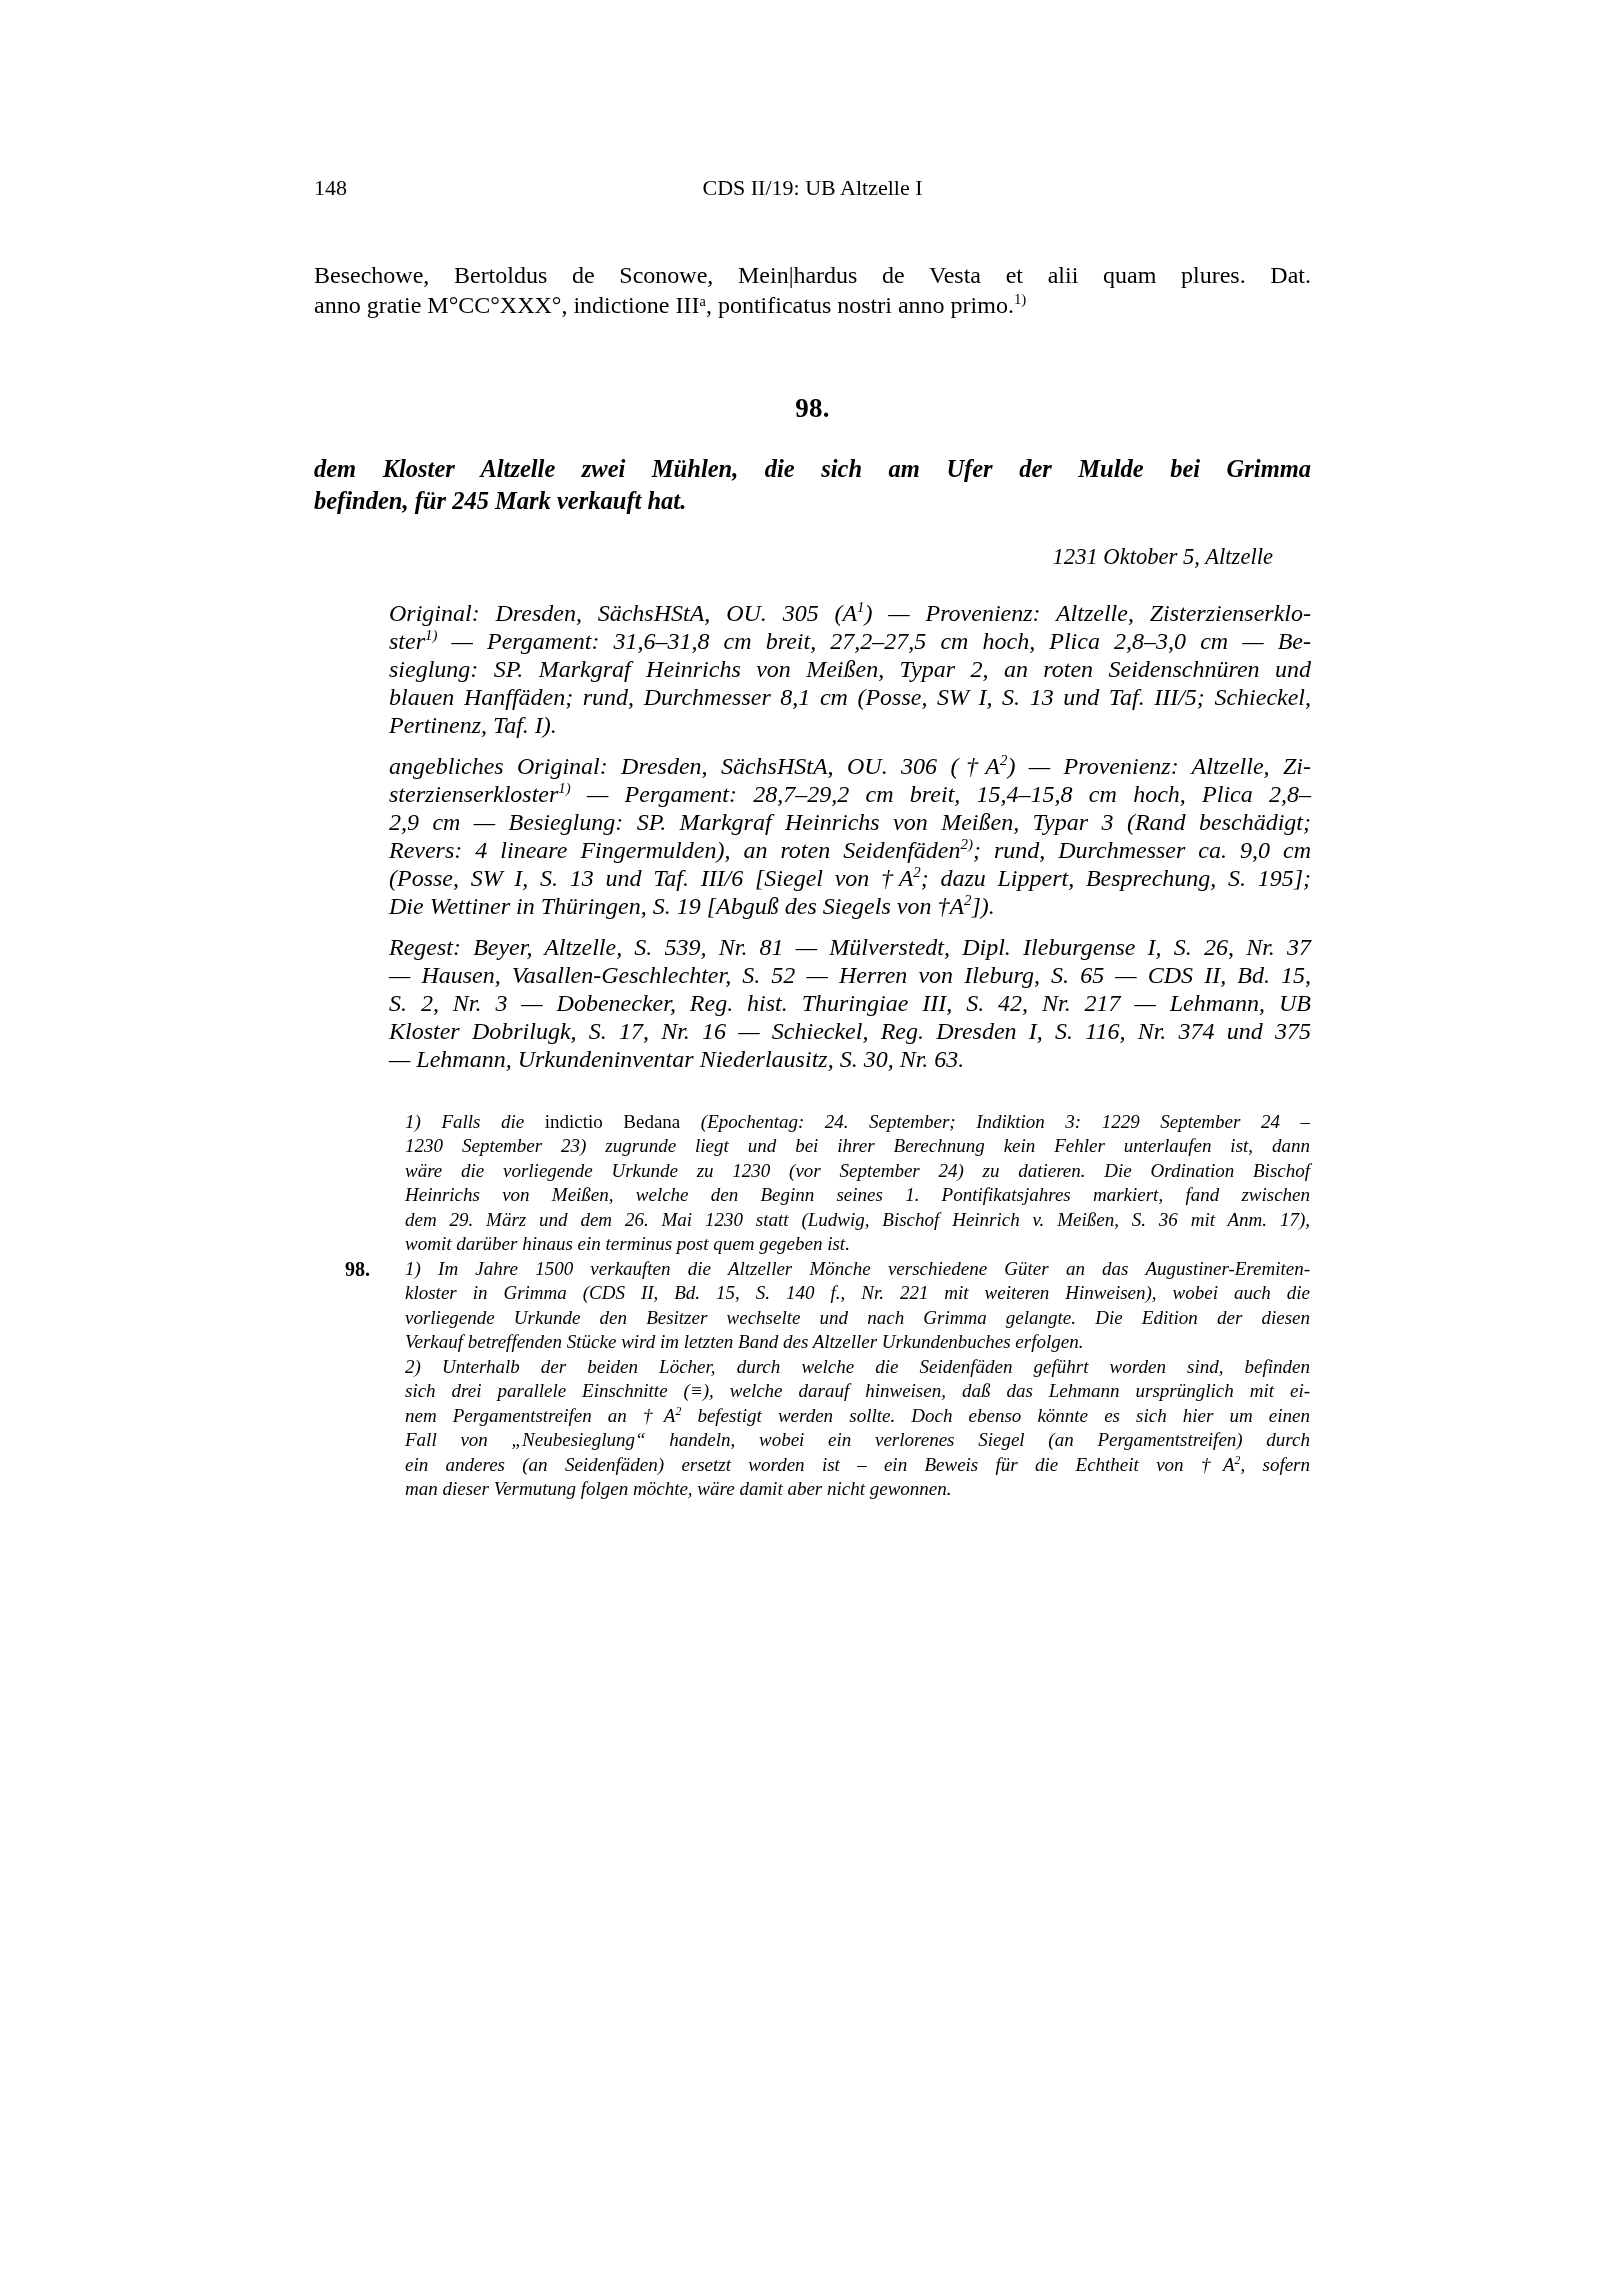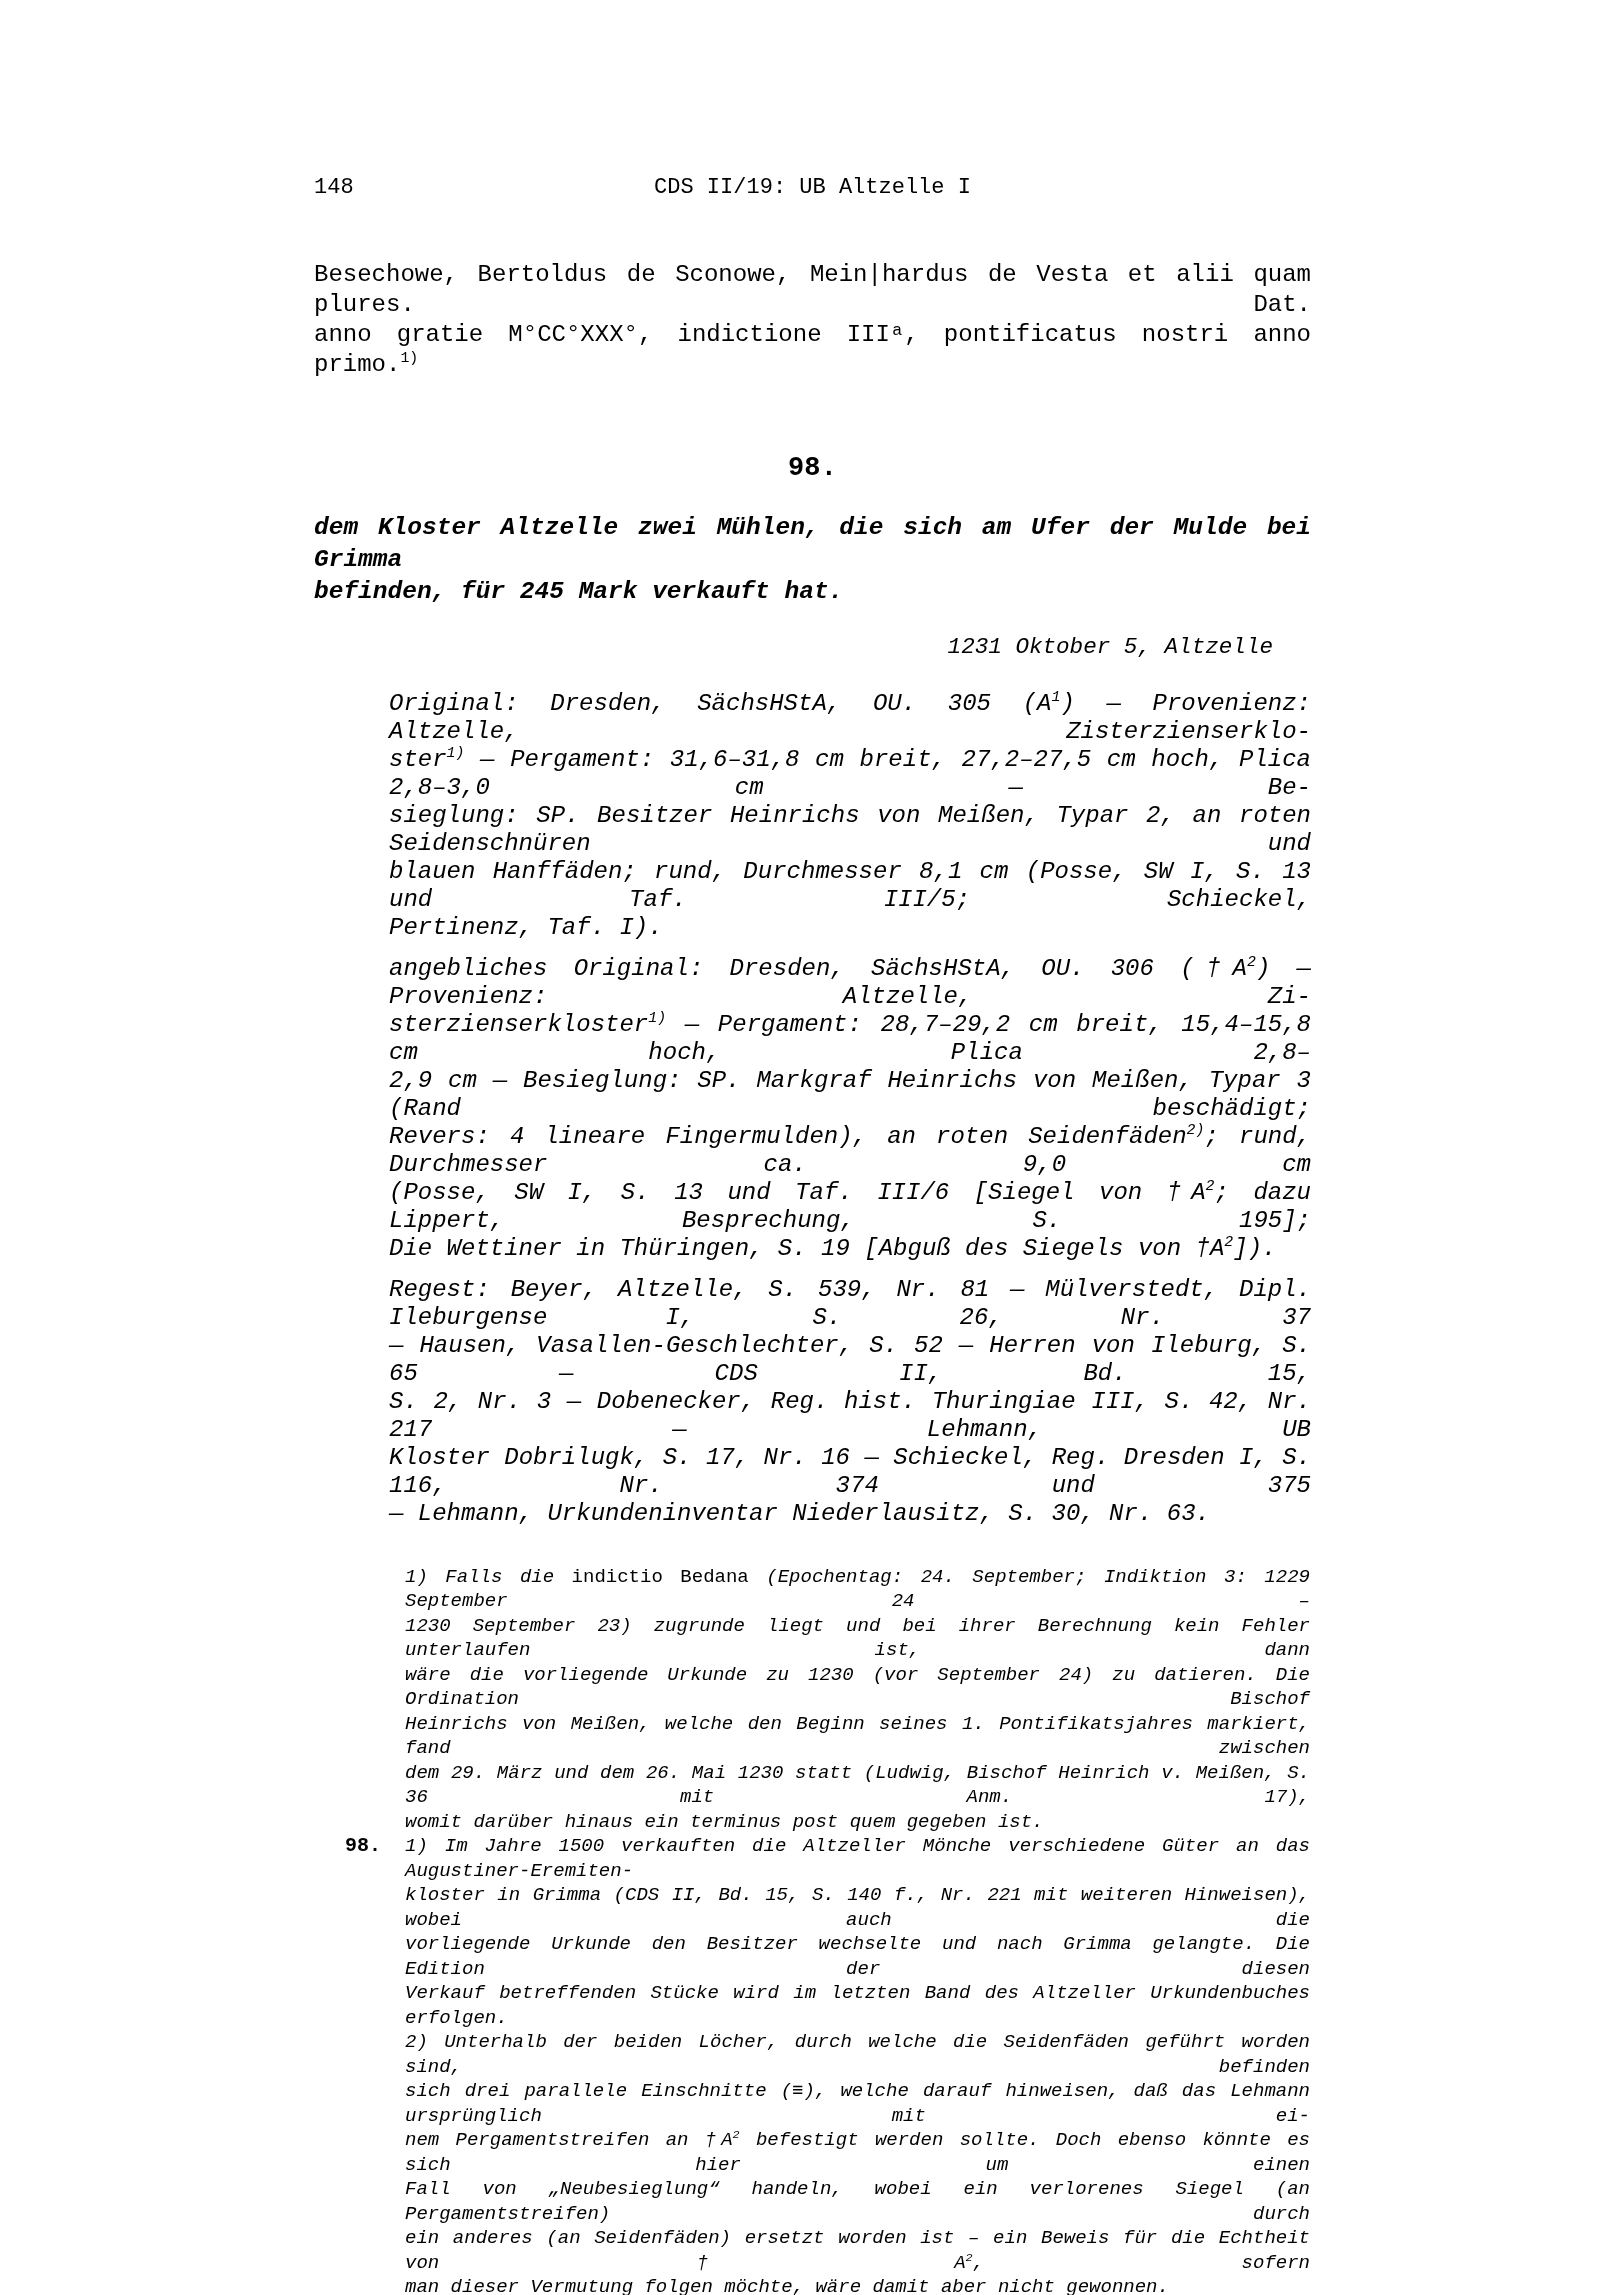--- a/index.html
+++ b/index.html
@@ -5,21 +5,21 @@
   html, body {
     margin: 0;
     padding: 0;
     background: #ffffff;
   }
   .page {
     position: relative;
     width: 1622px;
     height: 2295px;
     background: #ffffff;
-    font-family: Liberation Mono, monospace;
+    font-family: Liberation Serif, serif;
     color: #000000;
     box-sizing: border-box;
   }
   
   .running-head {
     position: absolute;
     left: 314px;
     top: 173px;
     width: 997px;
     height: 29.5px;
@@ -178,21 +178,21 @@
       <span class="ln">befinden, für 245 Mark verkauft hat.</span>
     </div>
 
     <div class="date-line">1231 Oktober 5, Altzelle</div>
 
     <div class="apparatus">
 
       <div class="block">
         <span class="ln j"><span>Original: Dresden, SächsHStA, OU. 305 (A</span><sup>1</sup><span>) — Provenienz: Altzelle, Zisterzienserklo-</span></span>
         <span class="ln j"><span>ster</span><sup>1)</sup><span> — Pergament: 31,6–31,8 cm breit, 27,2–27,5 cm hoch, Plica 2,8–3,0 cm — Be-</span></span>
-        <span class="ln j">sieglung: SP. Besitzer Heinrichs von Meißen, Typar 2, an roten Seidenschnüren und</span>
+        <span class="ln j">sieglung: SP. Markgraf Heinrichs von Meißen, Typar 2, an roten Seidenschnüren und</span>
         <span class="ln j">blauen Hanffäden; rund, Durchmesser 8,1 cm (Posse, SW I, S. 13 und Taf. III/5; Schieckel,</span>
         <span class="ln">Pertinenz, Taf. I).</span>
       </div>
 
       <div class="block">
         <span class="ln j"><span>angebliches Original: Dresden, SächsHStA, OU. 306 (†A</span><sup>2</sup><span>) — Provenienz: Altzelle, Zi-</span></span>
         <span class="ln j"><span>sterzienserkloster</span><sup>1)</sup><span> — Pergament: 28,7–29,2 cm breit, 15,4–15,8 cm hoch, Plica 2,8–</span></span>
         <span class="ln j">2,9 cm — Besieglung: SP. Markgraf Heinrichs von Meißen, Typar 3 (Rand beschädigt;</span>
         <span class="ln j"><span>Revers: 4 lineare Fingermulden), an roten Seidenfäden</span><sup>2)</sup><span>; rund, Durchmesser ca. 9,0 cm</span></span>
         <span class="ln j"><span>(Posse, SW I, S. 13 und Taf. III/6 [Siegel von †A</span><sup>2</sup><span>; dazu Lippert, Besprechung, S. 195];</span></span>

